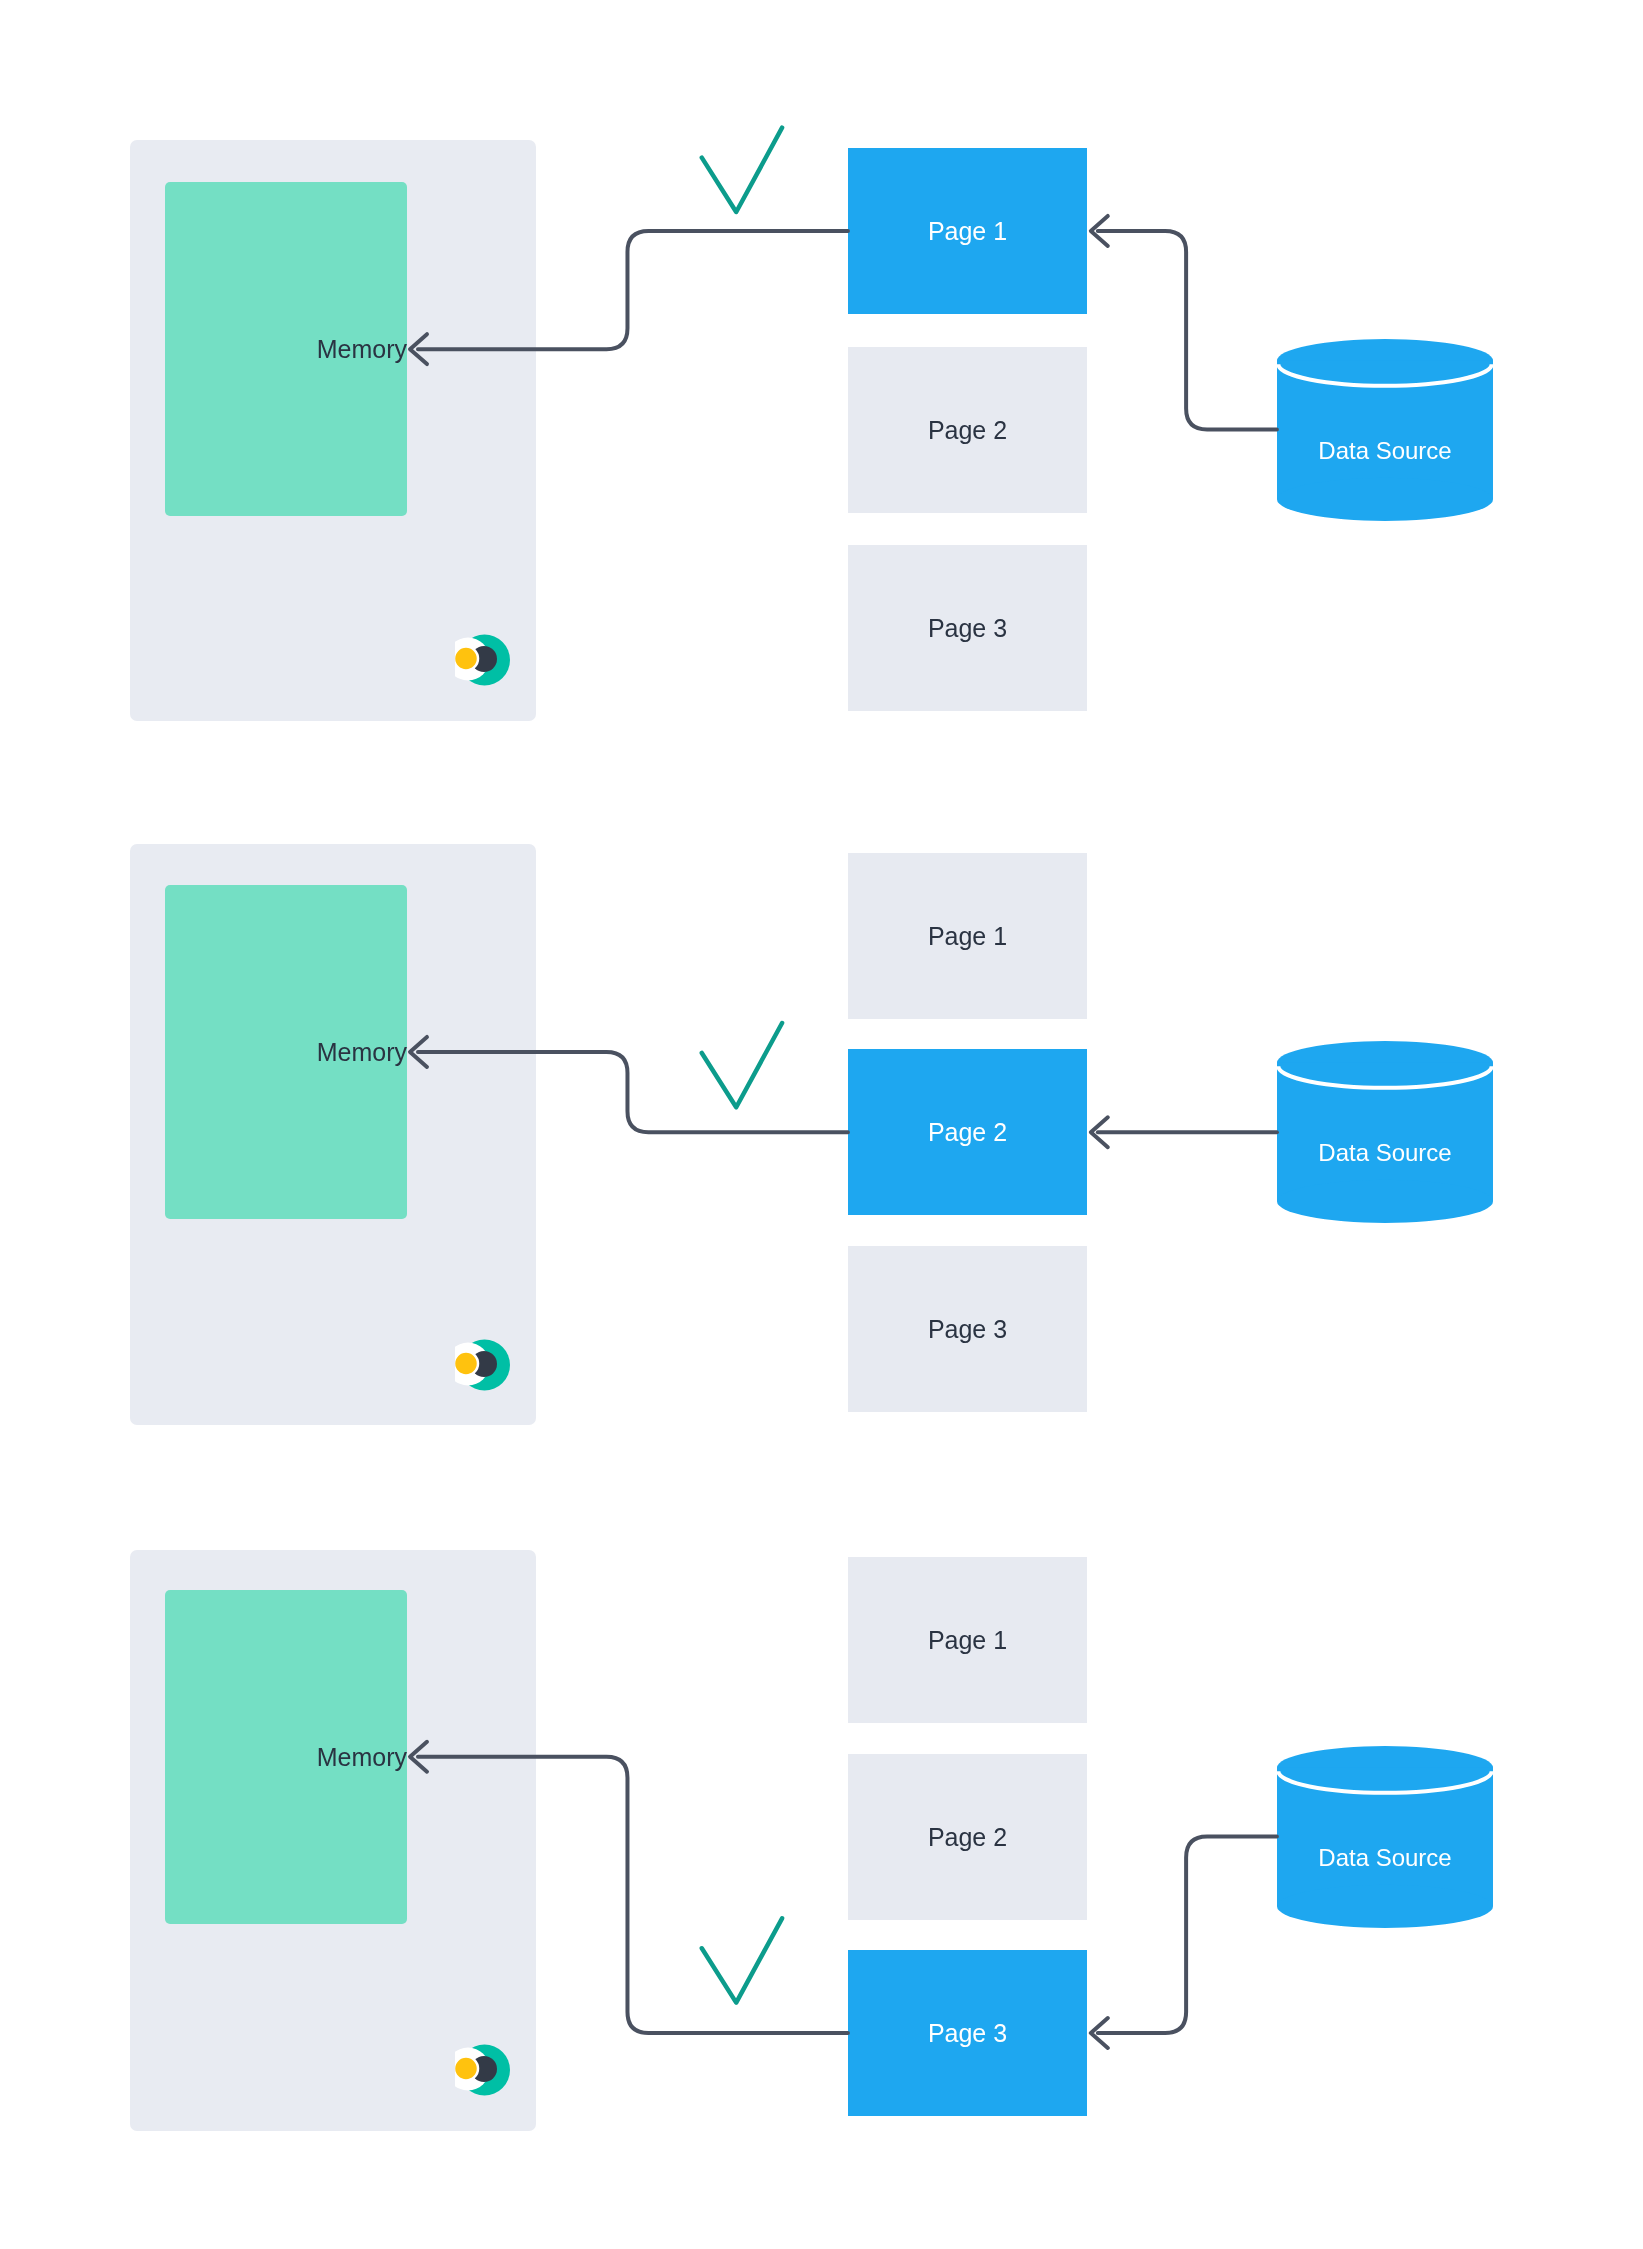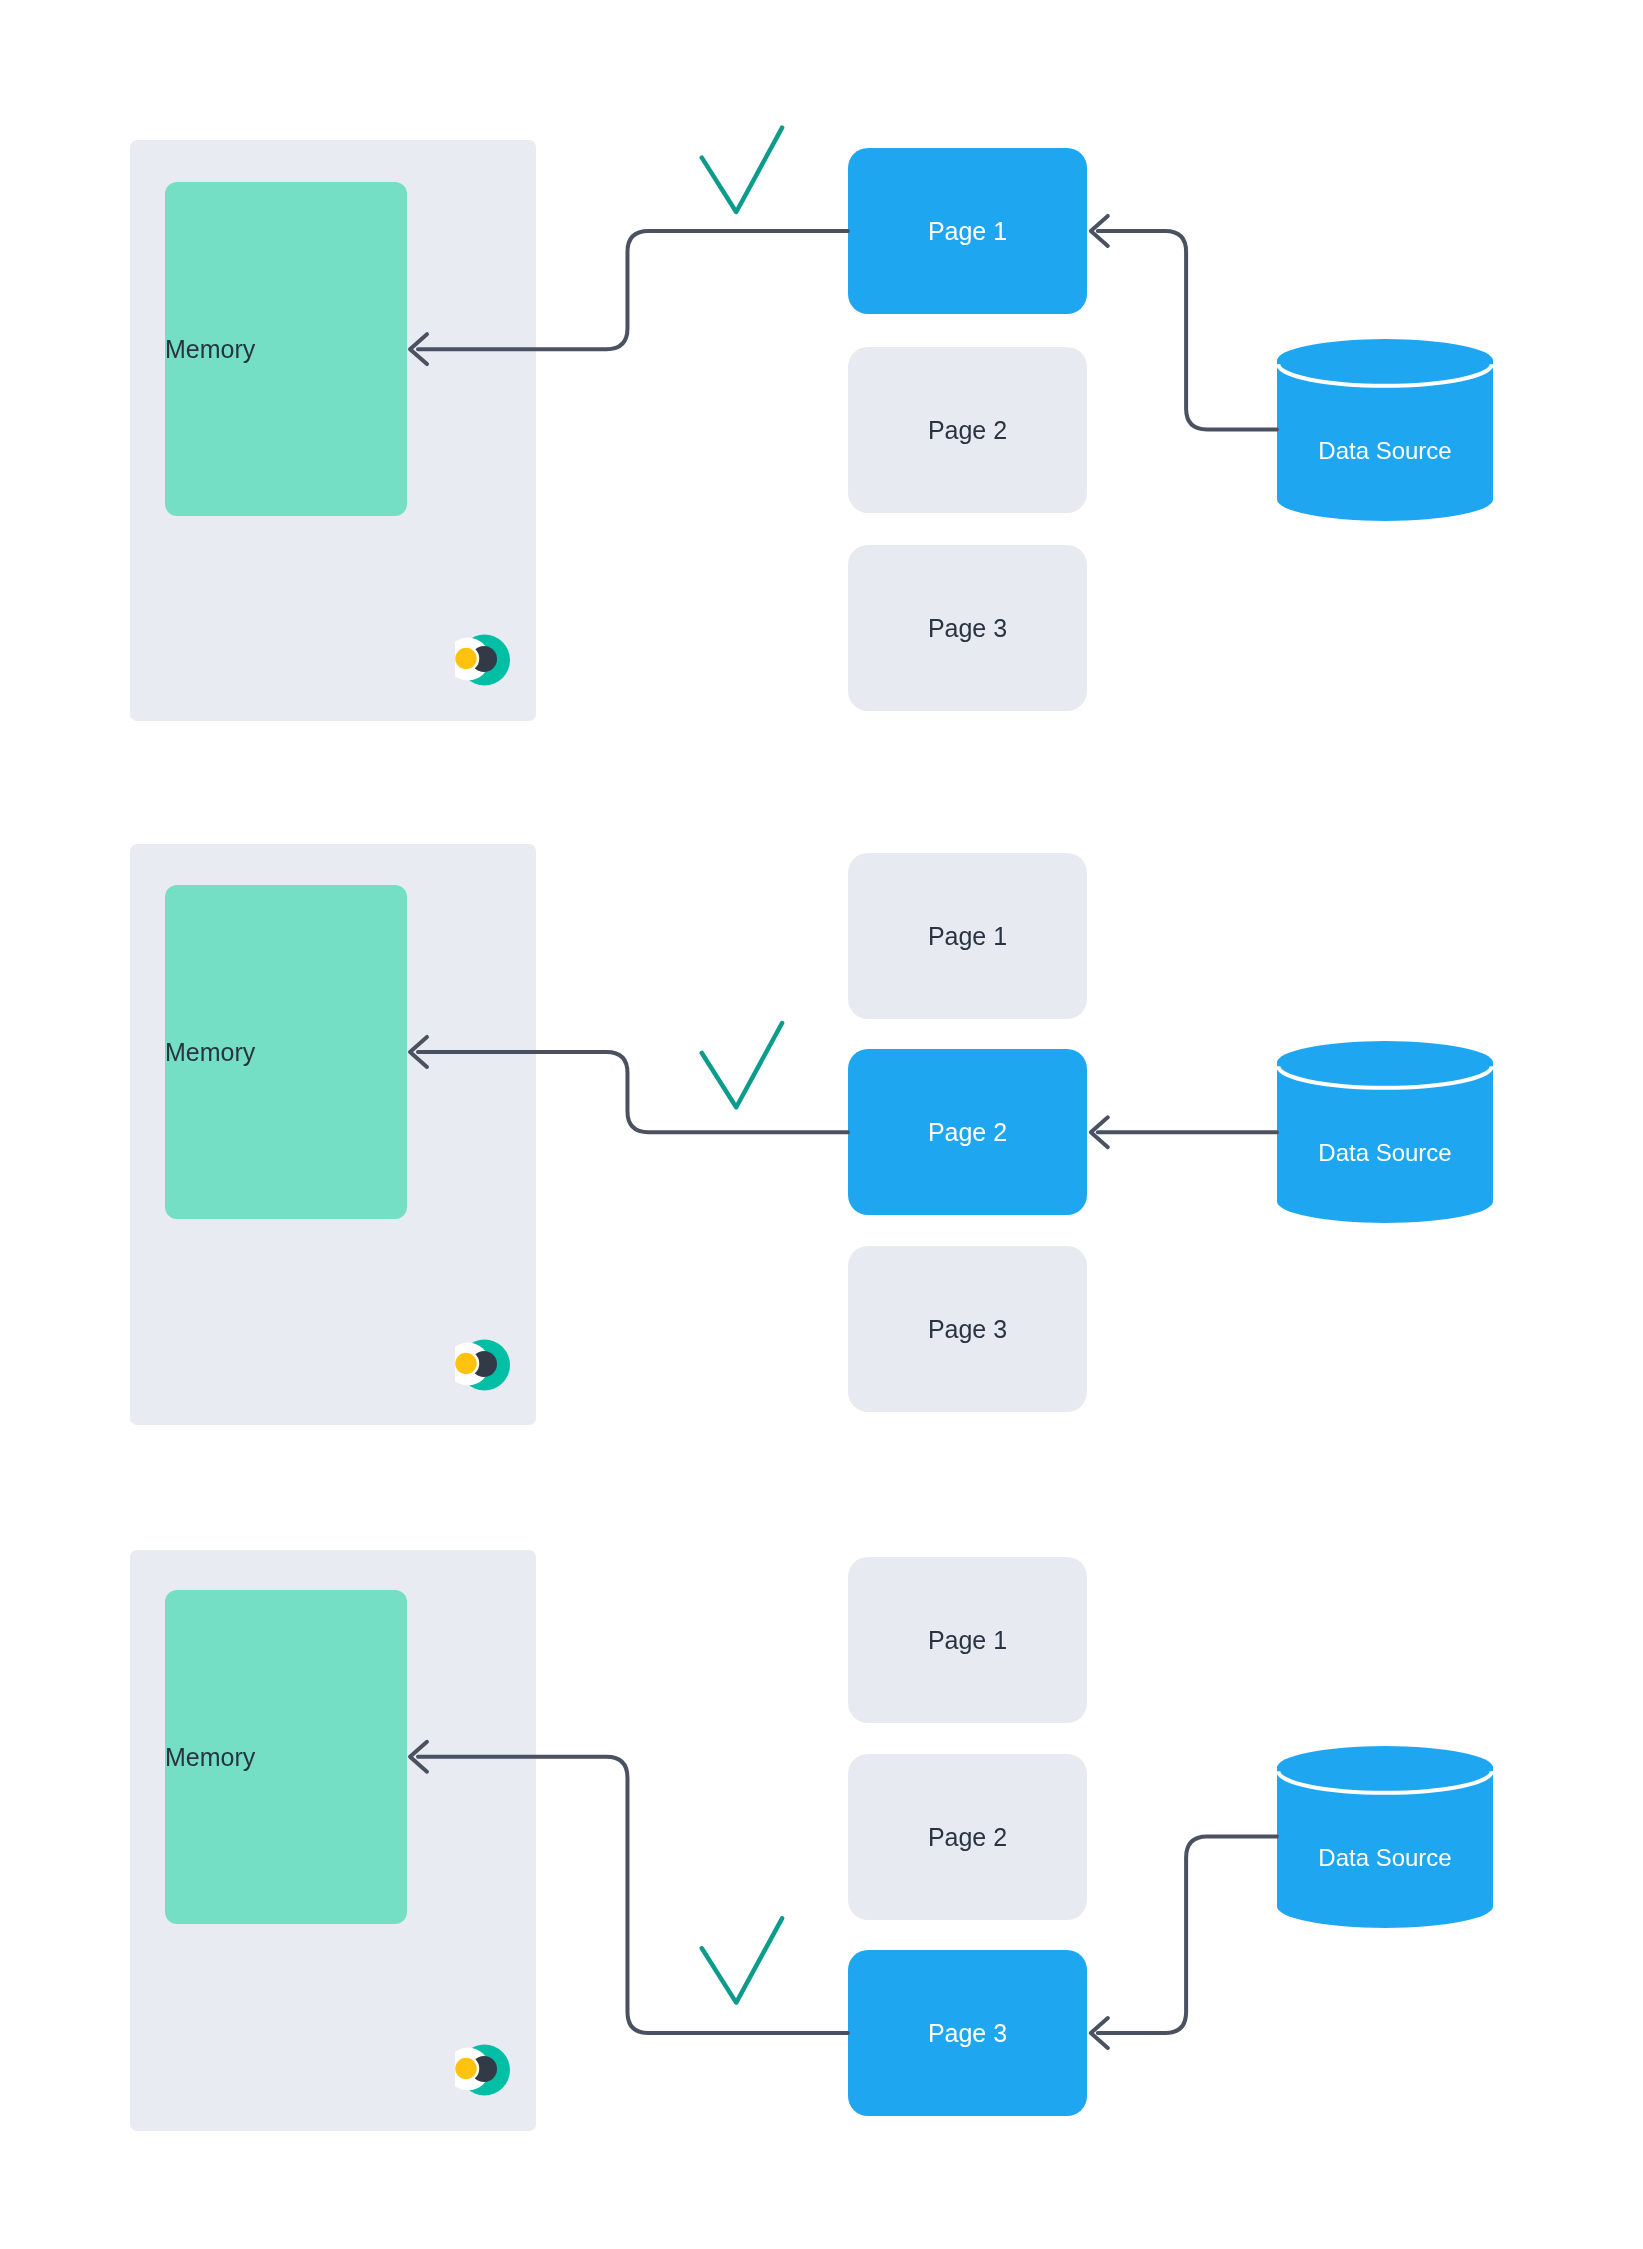--- a/index.html
+++ b/index.html
@@ -6,24 +6,24 @@
     --canvas-bg:#FFFFFF; --panel-bg:#E8EBF2; --page-inactive-bg:#E7EAF1;
     --page-active-bg:#1EA7F0; --memory-bg:#74DFC4; --datasource-bg:#1EA7F0;
     --arrow:#4A5160; --check:#0C9C8C; --text-dark:#2A3342; --text-light:#FFFFFF;
     --logo-teal:#00BFA5; --logo-dark:#333A47; --logo-yellow:#FFC20E;
   }
   *{box-sizing:border-box;margin:0;padding:0}
   html,body{background:var(--canvas-bg)}
   body{font-family:"Liberation Sans", sans-serif;}
   .canvas{position:relative;width:1644px;height:2250px;background:var(--canvas-bg);overflow:hidden}
   .panel{position:absolute;left:130px;width:406px;height:581px;background:var(--panel-bg);border-radius:7px}
-  .membox{position:absolute;left:165px;width:242px;height:334px;background:var(--memory-bg);border-radius:12px;
-          display:flex;align-items:center;justify-content:flex-start}
+  .membox{position:absolute;left:165px;width:242px;height:334px;background:var(--memory-bg);border-radius:5px;
+          display:flex;align-items:center;justify-content:flex-end}
   .membox .lbl{font-size:25px;color:var(--text-dark)}
-  .page{position:absolute;left:848px;width:239px;height:166px;border-radius:20px;
+  .page{position:absolute;left:848px;width:239px;height:166px;border-radius:0;
         display:flex;align-items:center;justify-content:center}
   .page.inactive{background:var(--page-inactive-bg)}
   .page.active{background:var(--page-active-bg)}
   .page .lbl{font-size:25px;color:var(--text-dark)}
   .page.active .lbl{color:var(--text-light)}
   .cyl{position:absolute;left:1277px;width:216px;height:202px}
   .cyl svg{position:absolute;inset:0;width:100%;height:100%}
   .cyl .lbl{position:absolute;left:0;right:0;top:60.5%;transform:translateY(-50%);
             text-align:center;font-size:24px;color:var(--text-light)}
   .logo{position:absolute;left:455px;width:55px;height:52px}

